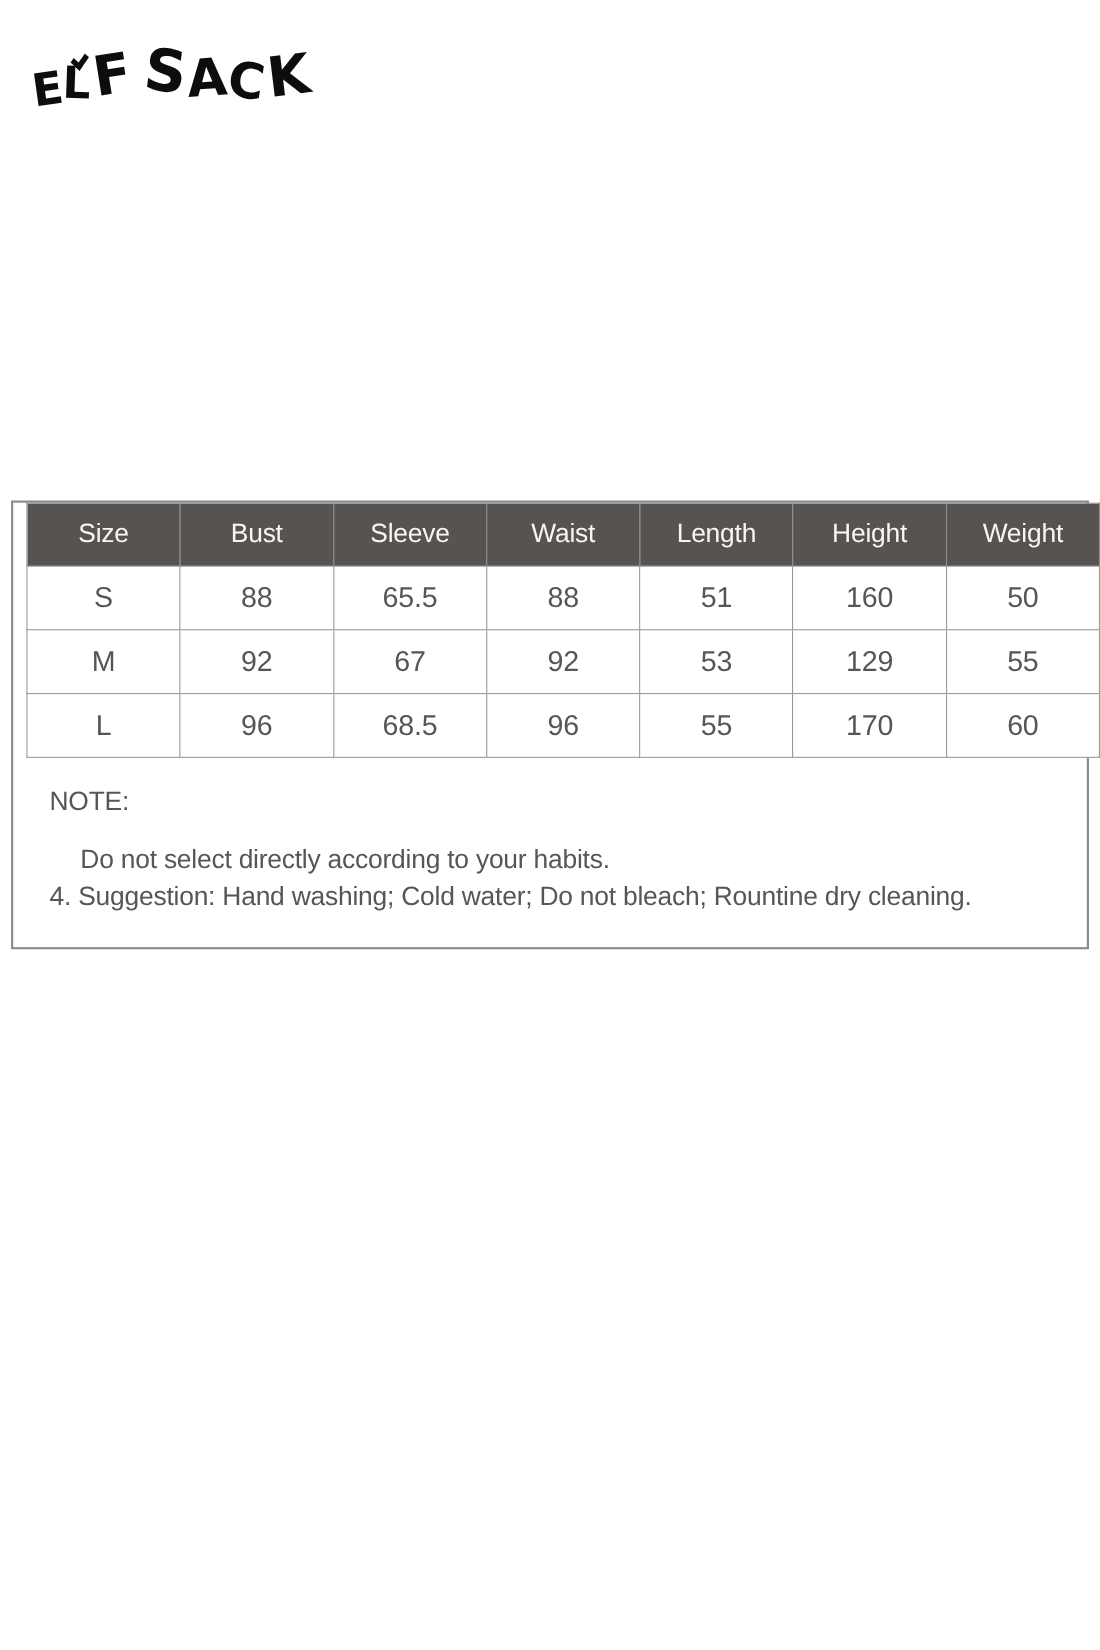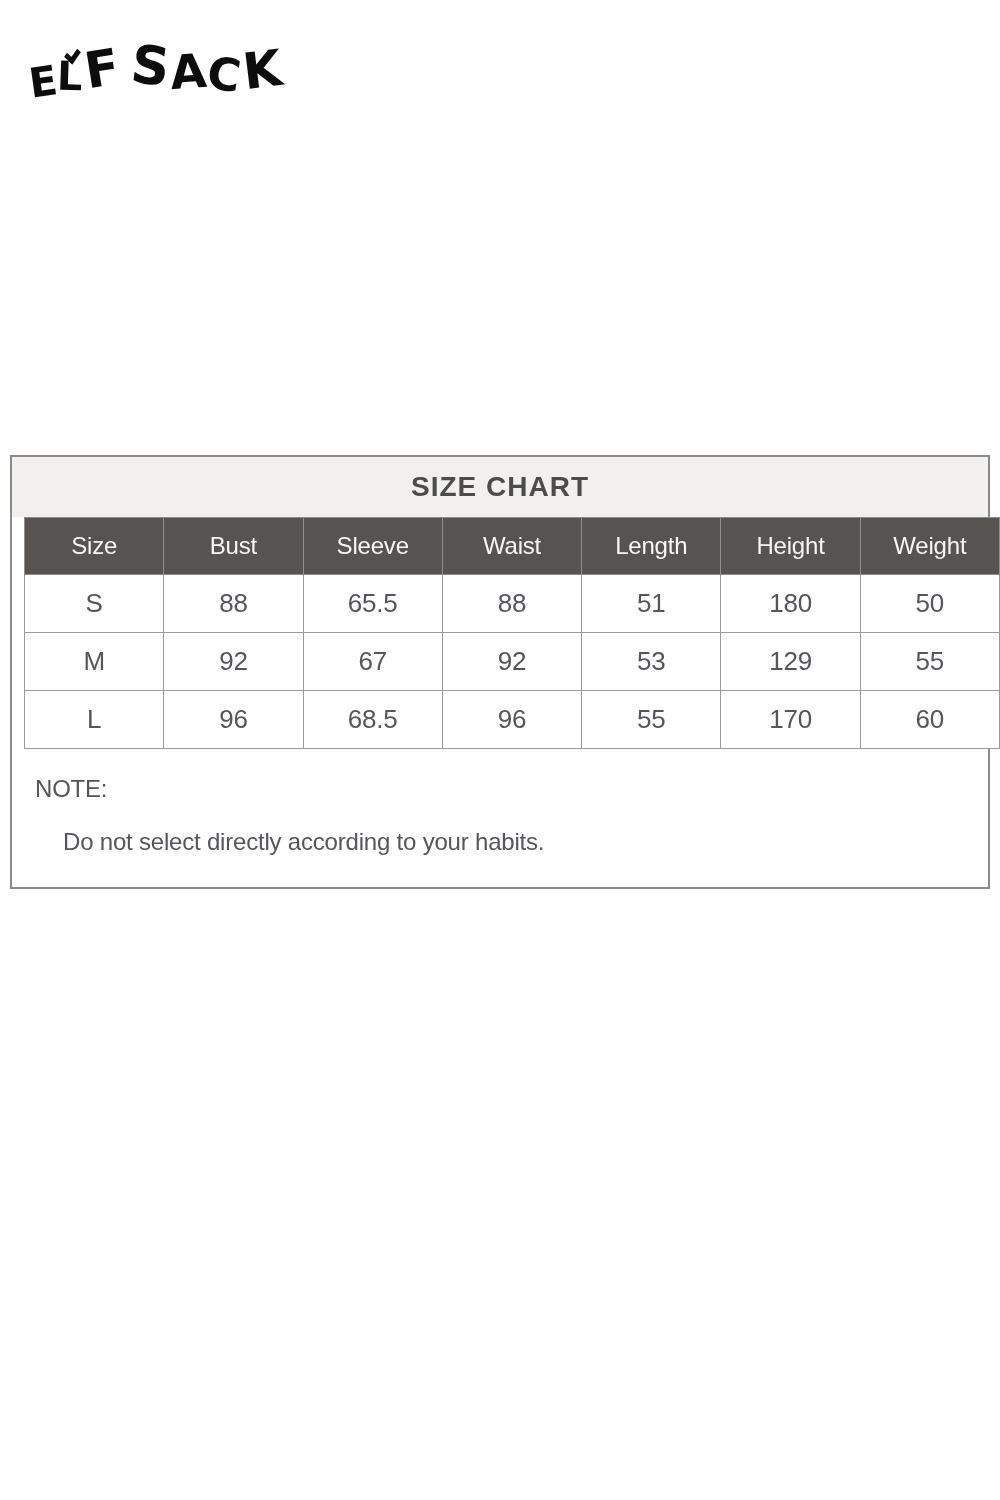--- a/index.html
+++ b/index.html
@@ -84,59 +84,58 @@
     text-align: center;
     font-size: 26px;
     color: #55565a;
     background: #ffffff;
     border: 1px solid #9b9b9b;
     letter-spacing: -0.2px;
   }
 
   
   .notes {
-    padding: 23px 20px 28px 23px;
+    padding: 23px 20px 28px 33px;
     font-size: 24px;
     color: #55565a;
     letter-spacing: -0.2px;
   }
   .note-line { line-height: 34px; white-space: nowrap; }
   .note-line.indent { padding-left: 28px; margin-top: 19px; }
 </style>
 </head>
 <body>
 
 <div class="logo">
   <span class="logo-tick"></span>
   <span class="l l-e">E</span><span class="l l-l">L</span><span class="l l-f">F</span><span class="l l-s">S</span><span class="l l-a">A</span><span class="l l-c">C</span><span class="l l-k">K</span>
 </div>
 
 <div class="chart-box">
-  <div class="chart-title">SIZE CHART</div>
 
   <table class="size-table">
     <thead>
       <tr>
         <th>Size</th>
         <th>Bust</th>
         <th>Sleeve</th>
         <th>Waist</th>
         <th>Length</th>
         <th>Height</th>
         <th>Weight</th>
       </tr>
     </thead>
     <tbody>
       <tr>
         <td>S</td>
         <td>88</td>
         <td>65.5</td>
         <td>88</td>
         <td>51</td>
-        <td>180</td>
+        <td>160</td>
         <td>50</td>
       </tr>
       <tr>
         <td>M</td>
         <td>92</td>
         <td>67</td>
         <td>92</td>
         <td>53</td>
         <td>129</td>
         <td>55</td>
@@ -149,14 +148,15 @@
         <td>55</td>
         <td>170</td>
         <td>60</td>
       </tr>
     </tbody>
   </table>
 
   <div class="notes">
     <div class="note-line">NOTE:</div>
     <div class="note-line indent">Do not select directly according to your habits.</div>
+    <div class="note-line">4. Suggestion: Hand washing; Cold water; Do not bleach; Rountine dry cleaning.</div>
   </div>
 </div>
 
 </body></html>

